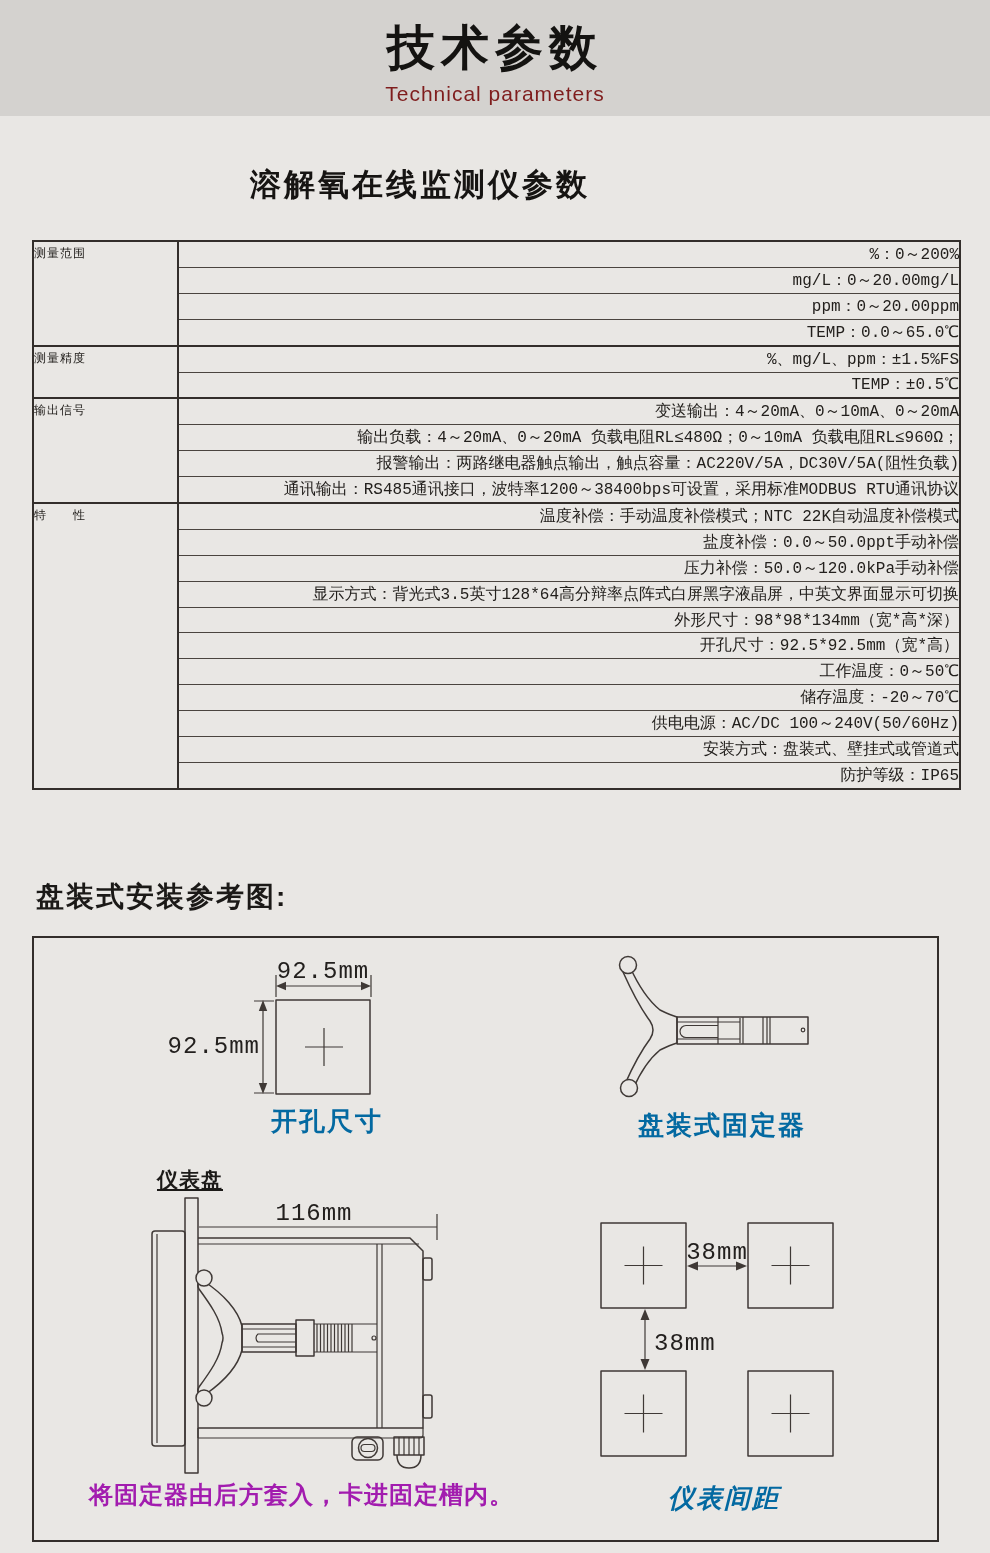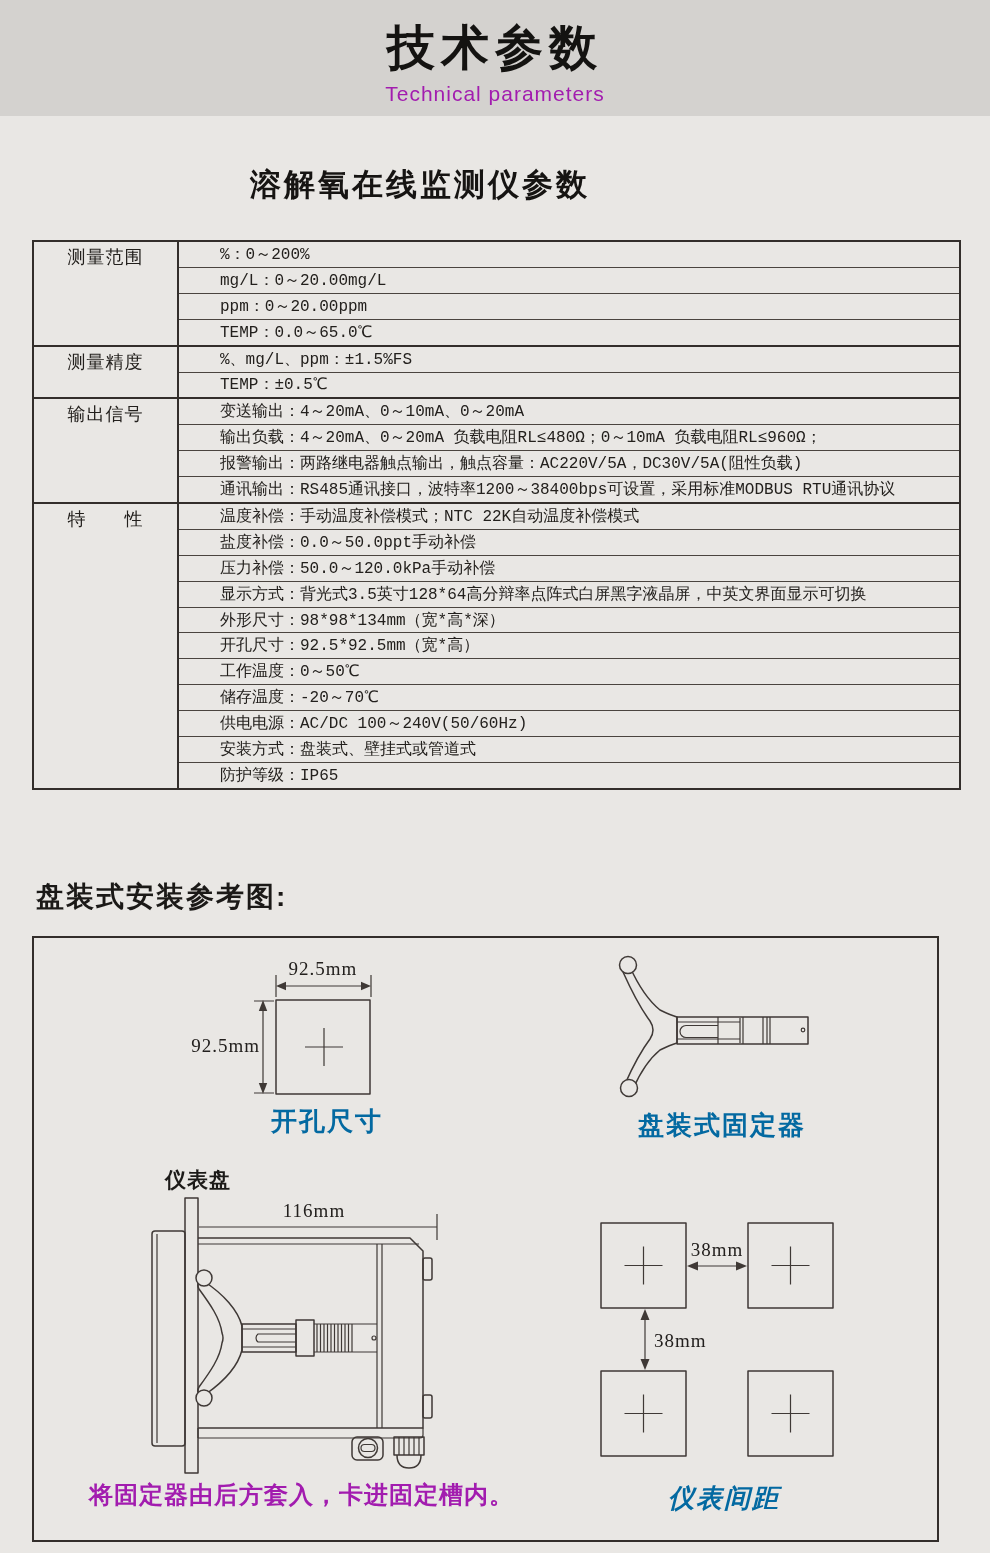--- a/index.html
+++ b/index.html
@@ -5,47 +5,47 @@
   html,body{margin:0;padding:0;background:#e9e7e4;}
   .page{
     position:relative;width:990px;height:1553px;margin:0 auto;
     background:#e9e7e4;overflow:hidden;
     font-family:"Liberation Sans","DejaVu Sans",sans-serif;
     color:#211f1d;
   }
   
   .header-band{position:absolute;left:0;top:0;width:990px;height:116px;background:#d4d2cf;text-align:center;}
   .main-title{margin:0;padding-top:16px;font-size:48px;font-weight:700;letter-spacing:6px;color:#141311;}
-  .main-sub{margin:2px 0 0 0;font-size:21px;letter-spacing:1px;color:#a21caf;font-weight:400;}
+  .main-sub{margin:2px 0 0 0;font-size:21px;letter-spacing:1px;color:#7f1d1d;font-weight:400;}
   .product-title{position:absolute;left:0;top:164px;width:840px;text-align:center;font-size:31px;font-weight:700;letter-spacing:3px;color:#161412;}
   
   .spec-table{
     position:absolute;left:32px;top:240px;width:929px;height:550px;
     border-collapse:collapse;table-layout:fixed;
     border:2px solid #332e2b;
     font-family:"Liberation Mono","DejaVu Sans Mono",monospace;
   }
   .spec-table td{height:24px;border-top:1px solid #4a443f;padding:0;}
   .spec-table td.lbl{
     width:143px;border-right:2px solid #332e2b;border-top:2px solid #332e2b;
-    text-align:center;vertical-align:top;padding-top:3px;
-    font-size:18px;letter-spacing:1px;color:#23201d;
+    text-align:left;vertical-align:top;padding-top:3px;
+    font-size:12px;letter-spacing:1px;color:#23201d;
     font-family:"Liberation Sans","DejaVu Sans",sans-serif;
   }
-  .spec-table td.val{font-size:16px;padding-left:41px;vertical-align:middle;color:#23201d;}
+  .spec-table td.val{font-size:16px;padding-left:41px;vertical-align:middle;color:#23201d;text-align:right;}
   .spec-table td.gstart{border-top:2px solid #332e2b;}
   
   .install-heading{position:absolute;left:36px;top:878px;font-size:28px;font-weight:600;letter-spacing:2px;color:#1b1917;}
   .diagram-box{position:absolute;left:32px;top:936px;width:903px;height:602px;border:2px solid #332e2b;}
   .art{position:absolute;left:0;top:0;}
   .art path,.art rect,.art line,.art circle,.art polyline{fill:none;stroke:#3f3936;stroke-width:1.5;stroke-linejoin:round;}
   .art .thin{stroke-width:1.2;}
   .art .solid{fill:#3f3936;stroke:none;}
   .art .fillbg{fill:#e9e7e4;}
-  .dlabel{position:absolute;font-family:Liberation Serif, serif;font-size:19px;letter-spacing:1px;color:#23201e;white-space:nowrap;}
+  .dlabel{position:absolute;font-family:Liberation Mono, monospace;font-size:24px;letter-spacing:1px;color:#23201e;white-space:nowrap;}
   .caption{position:absolute;font-size:26px;font-weight:700;letter-spacing:2px;color:#0369a1;white-space:nowrap;}
   .small-caption{position:absolute;font-size:21px;font-weight:700;letter-spacing:1px;color:#1c1a18;white-space:nowrap;}
   .note-text{position:absolute;font-size:24px;font-weight:600;letter-spacing:1px;color:#a21caf;white-space:nowrap;}
   .cx{transform:translateX(-50%);}
   .cxy{transform:translate(-100%,-50%);}
 </style>
 </head>
 <body>
 
 <div class="page">
@@ -223,21 +223,21 @@
         <polygon class="solid" points="611,432 606.5,421 615.5,421"></polygon>
       </g>
     </svg>
 
     <div class="dlabel cx" style="left:289px;top:20px;">92.5mm</div>
     <div class="dlabel cxy" style="left:226px;top:108px;">92.5mm</div>
     <div class="caption cx" style="left:293px;top:166px;">开孔尺寸</div>
 
     <div class="caption cx" style="left:688px;top:170px;">盘装式固定器</div>
 
-    <div class="small-caption cx" style="left:164px;top:228px;">仪表盘</div>
+    <div class="small-caption cx" style="left:156px;top:228px;text-decoration:underline;">仪表盘</div>
     <div class="dlabel cx" style="left:280px;top:262px;">116mm</div>
     <div class="note-text" style="left:55px;top:541px;">将固定器由后方套入，卡进固定槽内。</div>
 
     <div class="dlabel cx" style="left:683px;top:301px;">38mm</div>
     <div class="dlabel" style="left:620px;top:392px;">38mm</div>
     <div class="caption cx" style="left:690px;top:543px;font-style:italic;">仪表间距</div>
   </div>
 
 </div>
 

